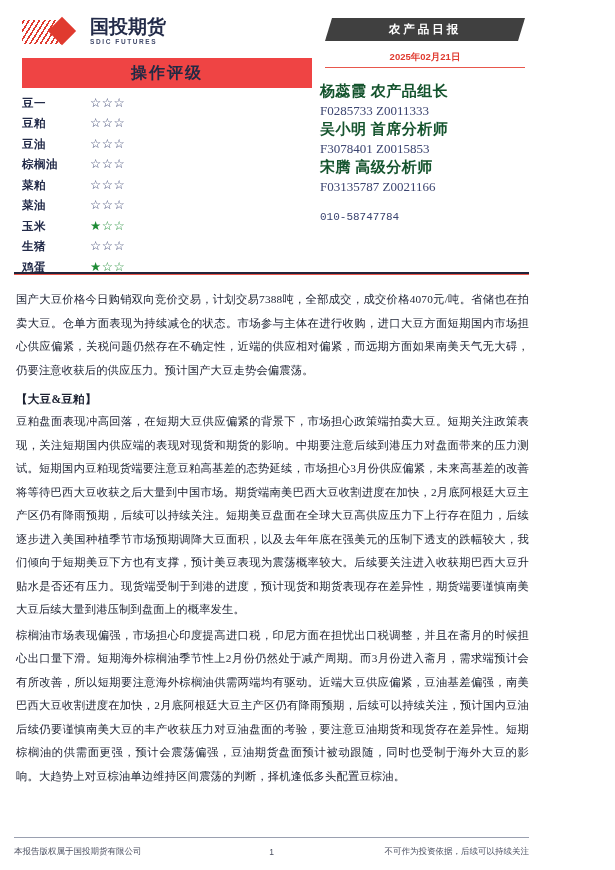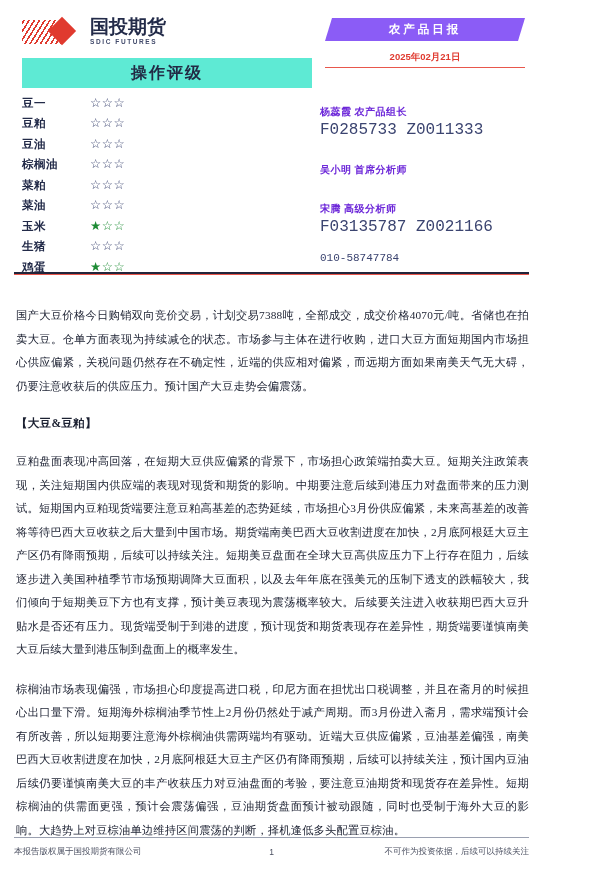--- a/index.html
+++ b/index.html
@@ -90,21 +90,21 @@
   }
 
   
   .rating-block {
     position: absolute;
     left: 22px;
     top: 58px;
     width: 290px;
   }
   .rating-title {
-    background: #5eead4;
+    background: #ef4444;
     height: 30px;
     line-height: 30px;
     text-align: center;
     font-size: 16px;
     font-weight: bold;
     color: #222a44;
     font-family: "Liberation Serif", "DejaVu Serif", serif;
     letter-spacing: 2px;
   }
   .rating-rows {
@@ -140,21 +140,21 @@
   
   .banner-wrap {
     position: absolute;
     right: 18px;
     top: 18px;
     width: 200px;
   }
   .banner {
     position: relative;
     height: 23px;
-    background: #8b5cf6;
+    background: #404040;
     color: #ffffff;
     font-size: 11.5px;
     font-weight: bold;
     text-align: center;
     line-height: 23px;
     letter-spacing: 3px;
     font-family: "Liberation Serif", "DejaVu Serif", serif;
     clip-path: polygon(7px 0, 100% 0, calc(100% - 7px) 100%, 0 100%);
   }
 
@@ -171,32 +171,31 @@
   }
 
   
   .analysts {
     position: absolute;
     right: 8px;
     top: 82px;
     width: 215px;
   }
   .analyst-name {
-    font-size: 10px;
-    font-weight: bold;
-    color: #6d28d9;
+    font-size: 15px;
+    font-weight: bold;
+    color: #14532d;
     font-family: "Liberation Serif", "DejaVu Serif", serif;
     line-height: 19px;
     letter-spacing: 0.5px;
-    margin-top: 20px;
   }
   .analyst-code {
-    font-size: 16px;
+    font-size: 13px;
     color: #3b4470;
-    font-family: Liberation Mono, monospace;
+    font-family: Liberation Serif, serif;
     line-height: 19px;
     letter-spacing: 0px;
   }
   .contact {
     margin-top: 10px;
   }
   .contact-phone {
     font-size: 11px;
     color: #3b4470;
     font-family: "Liberation Mono", "DejaVu Sans Mono", monospace;
@@ -226,33 +225,33 @@
     left: 16px;
     right: 14px;
     top: 288px;
   }
   .sec-head {
     font-size: 11.5px;
     font-weight: bold;
     color: #1b2031;
     font-family: "Liberation Serif", "DejaVu Serif", serif;
     line-height: 22px;
-    margin-top: 14px;
+    margin-top: 6px;
     letter-spacing: 0.3px;
   }
   .sec-head:first-child { margin-top: 0; }
   .sec-body {
     font-size: 11.3px;
     color: #1b2031;
     font-family: "Liberation Serif", "DejaVu Serif", serif;
     line-height: 23.5px;
     text-align: justify;
     text-justify: inter-character;
     letter-spacing: 0.15px;
-    margin: 16px 0 2px 0;
+    margin: 0 0 2px 0;
   }
 
   
   .footer-rule {
     position: absolute;
     left: 14px;
     right: 14px;
     bottom: 32px;
     border-top: 1px solid #9aa0b0;
   }
@@ -340,20 +339,21 @@
 
     <div class="banner-wrap">
       <div class="banner">农产品日报</div>
       <div class="banner-date">2025年02月21日</div>
     </div>
 
     <div class="analysts">
         <div class="analyst-name">杨蕊霞  农产品组长</div>
         <div class="analyst-code">F0285733  Z0011333</div>
         <div class="analyst-name">吴小明  首席分析师</div>
+        <div class="analyst-code">F3078401  Z0015853</div>
         <div class="analyst-name">宋腾  高级分析师</div>
         <div class="analyst-code">F03135787  Z0021166</div>
         <div class="contact">
           <div class="contact-phone">010-58747784</div>
         </div>
       </div>
 
     <div class="header-rule"></div>
   </div>
 

